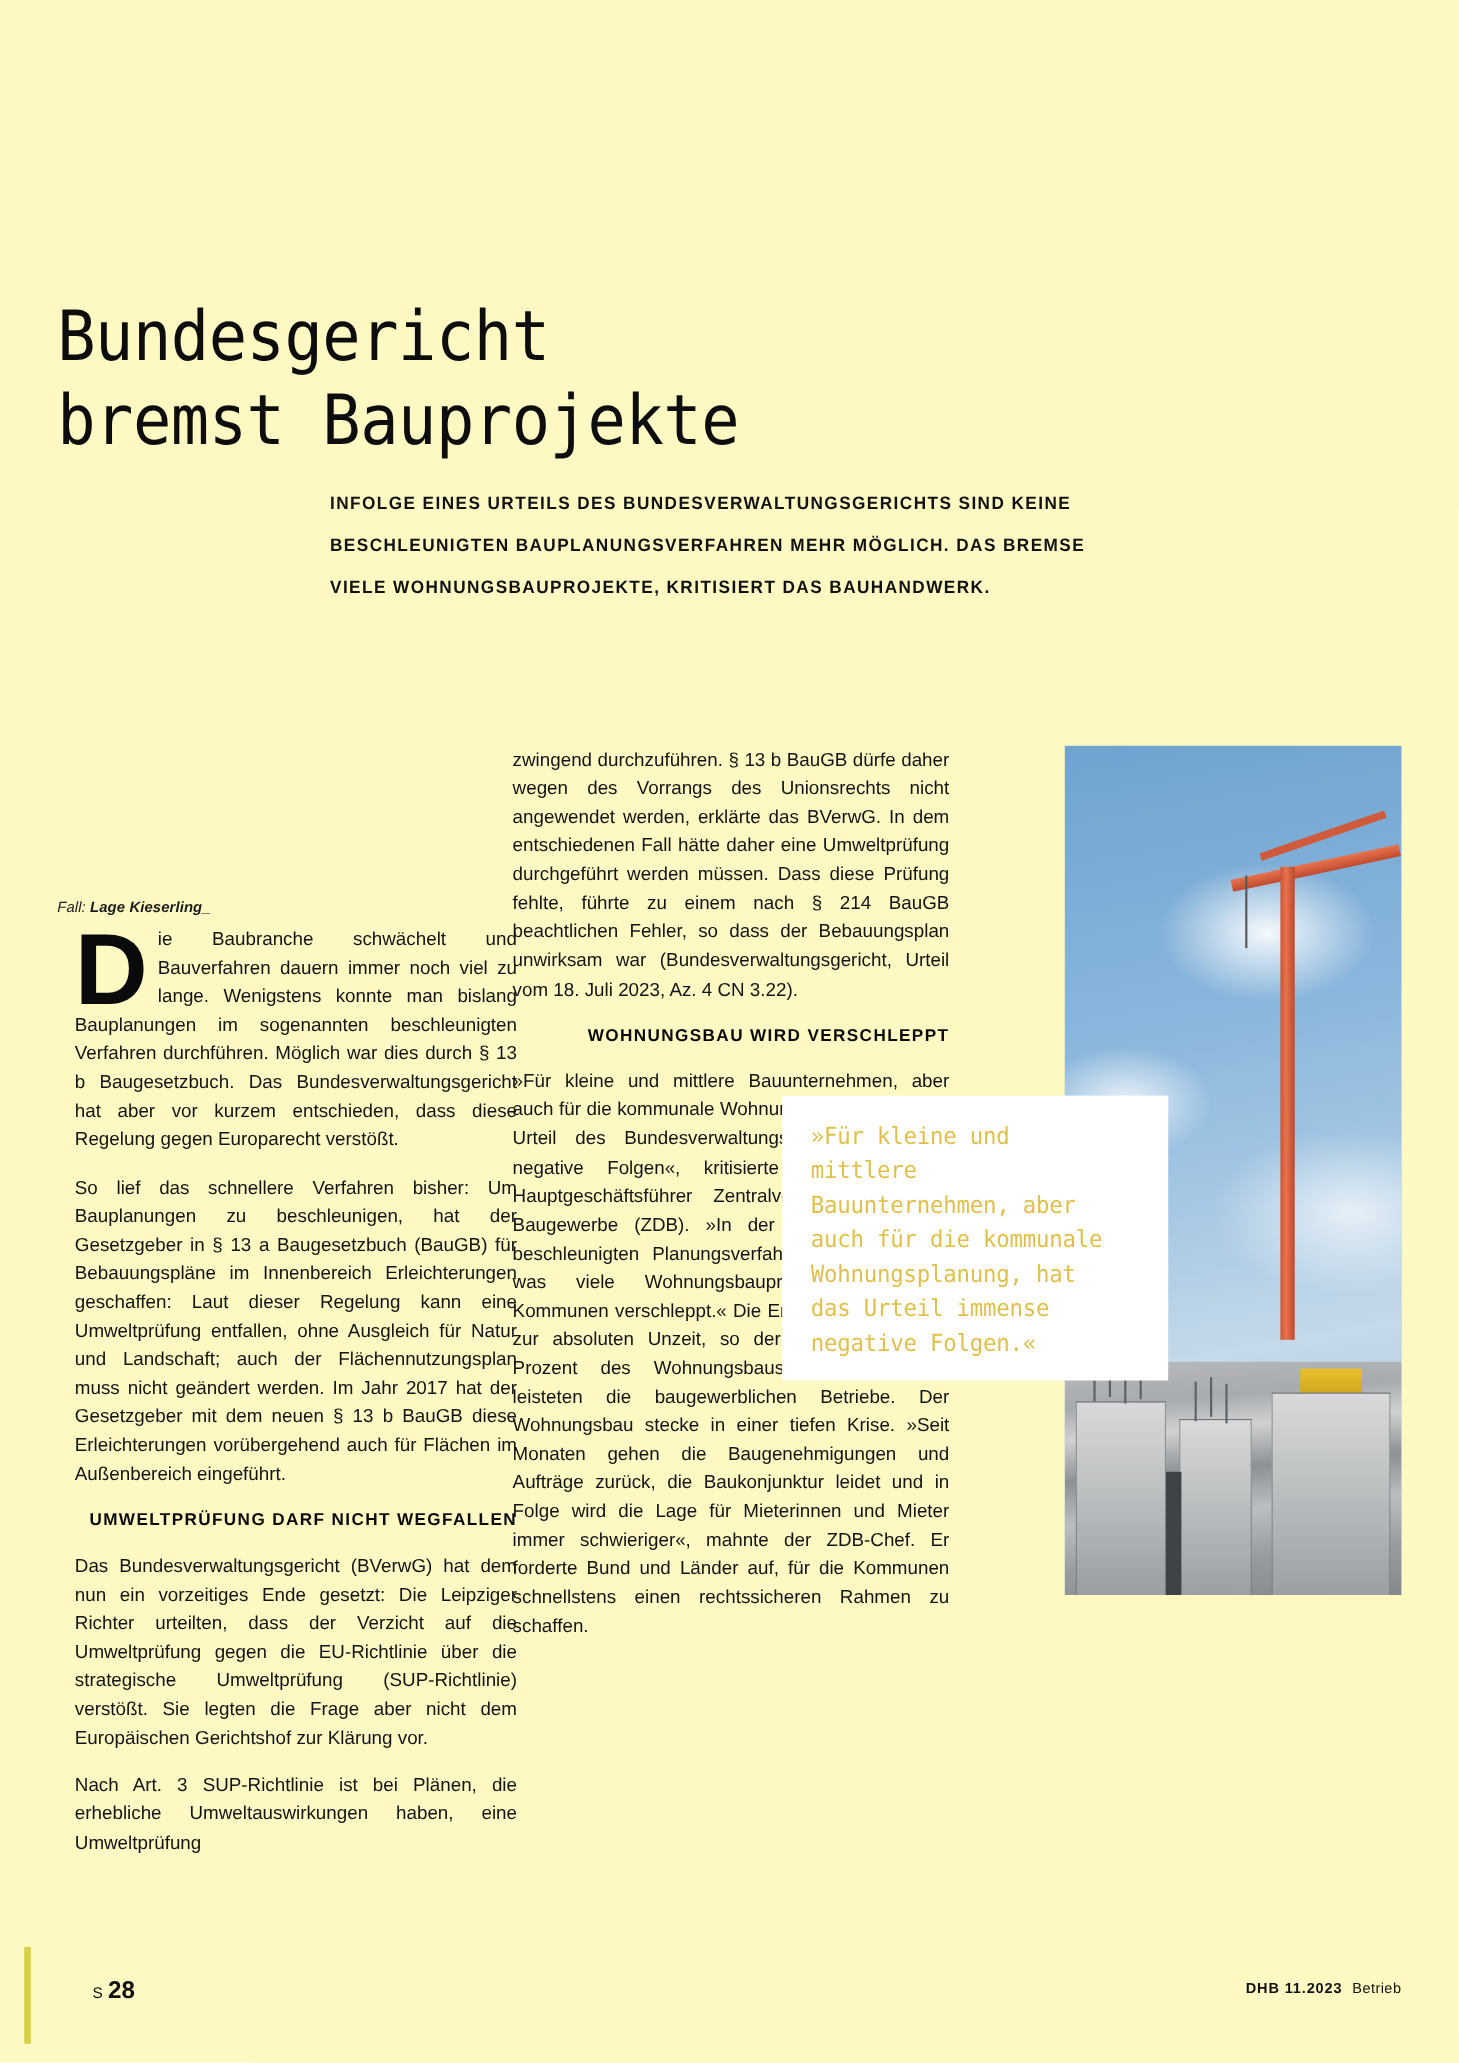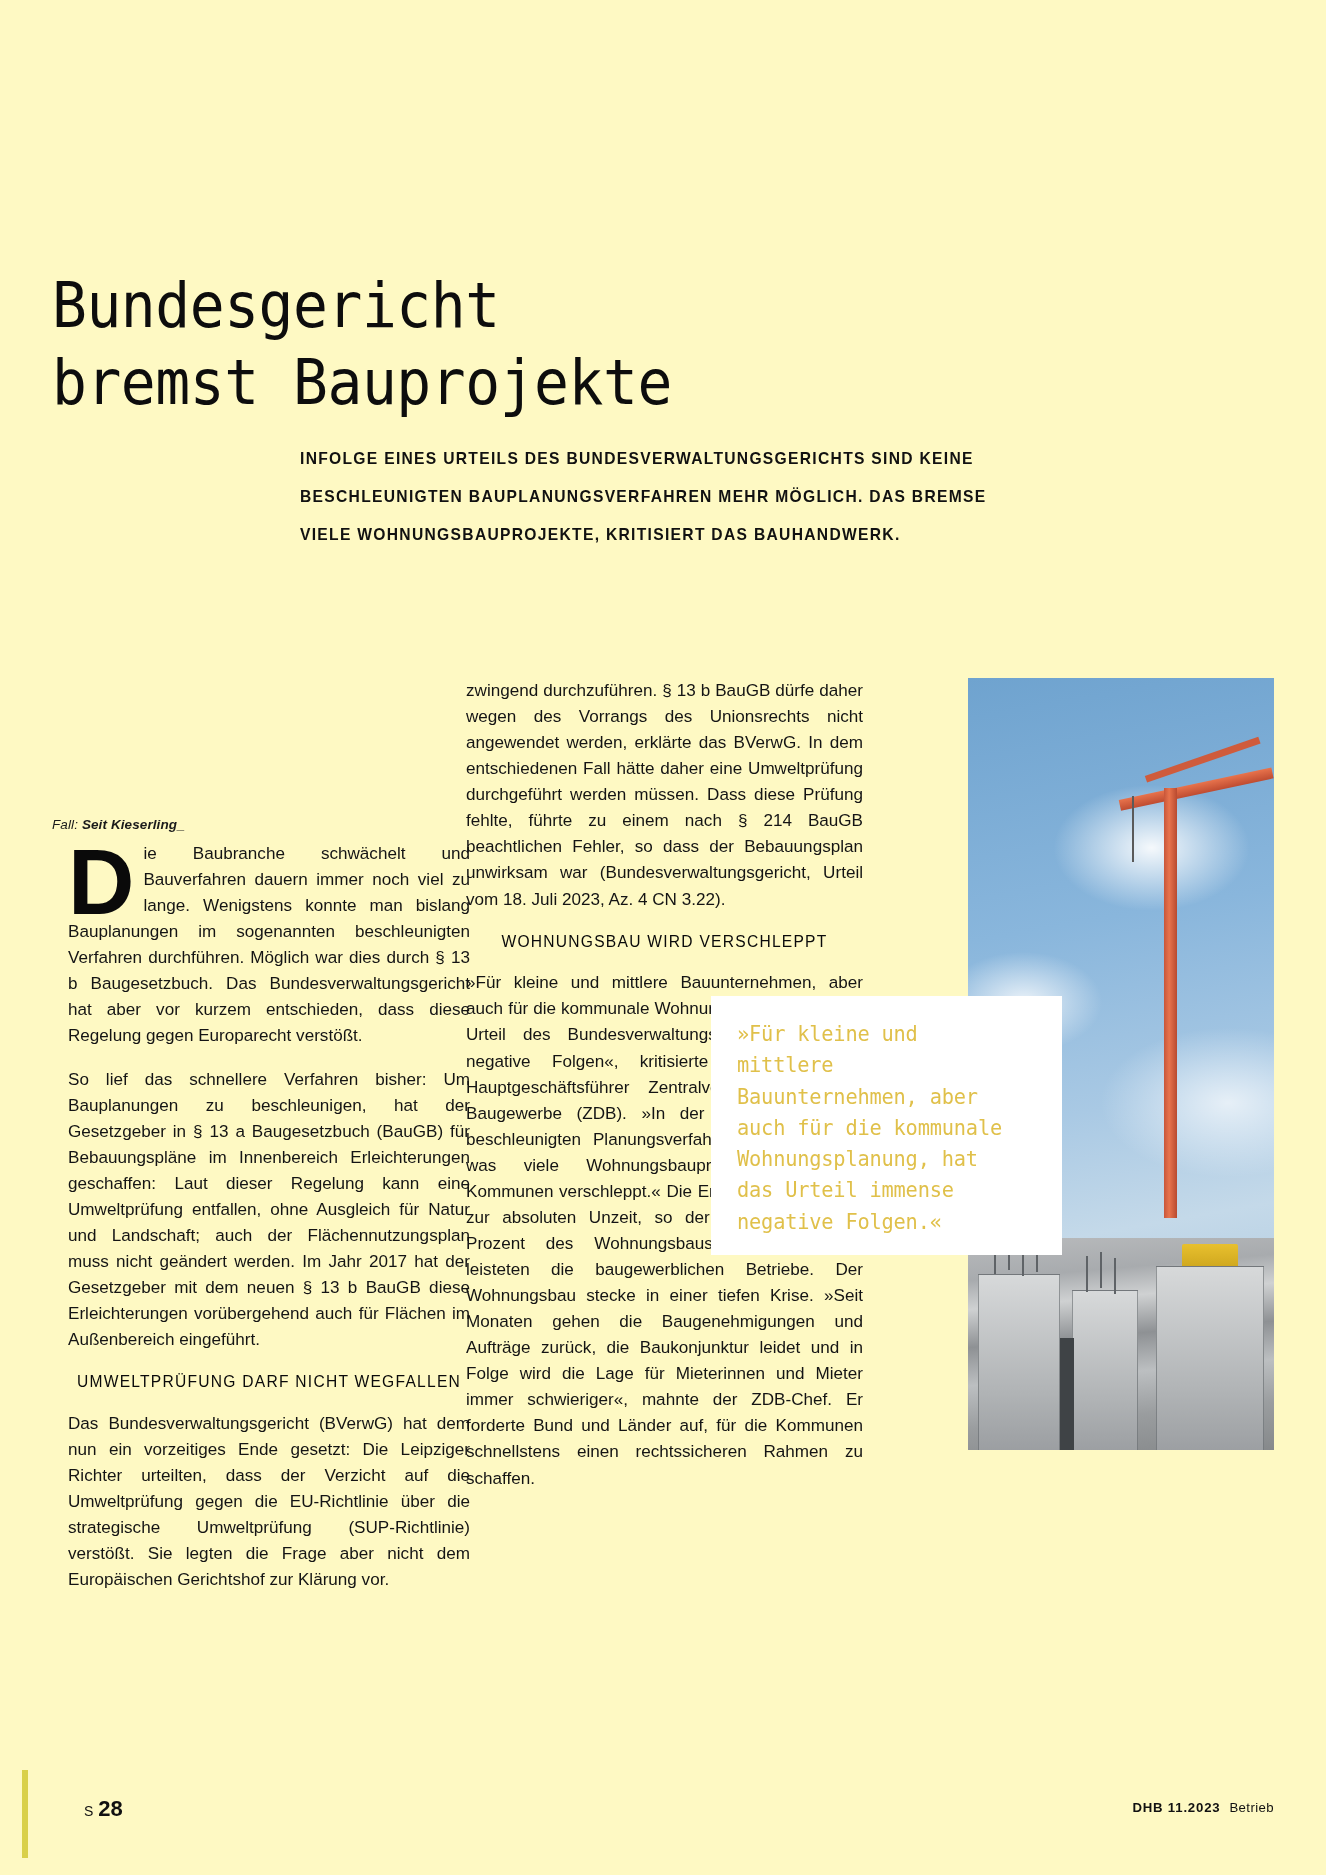--- a/index.html
+++ b/index.html
@@ -81,27 +81,27 @@
     float: left;
     font-family: "Liberation Sans", sans-serif;
     font-weight: 700;
     font-size: 92px;
     line-height: 0.78;
     padding: 6px 9px 0 0;
     color: #0a0a0a;
   }
 
   .subhead {
-    font-weight: 400;
+    font-weight: 700;
     font-size: 15.6px;
     letter-spacing: 1.25px;
     text-transform: uppercase;
     margin: 4px 0 3px 0;
     color: #0a0a0a;
-    text-align: center;
+    text-align: right;
   }
 
   
   .photo {
     position: absolute;
     left: 968px;
     top: 678px;
     width: 306px;
     height: 772px;
     overflow: hidden;
@@ -217,28 +217,29 @@
 
 <div class="page">
 
   <h1 class="headline">Bundesgericht
 bremst Bauprojekte</h1>
 
   <div class="standfirst">Infolge eines Urteils des Bundesverwaltungsgerichts sind keine beschleunigten Bauplanungsverfahren mehr möglich. Das bremse viele Wohnungsbauprojekte, kritisiert das Bauhandwerk.</div>
 
   <div class="byline">
     <span>Fall:</span>
-    <b>Seit Kieserling_</b>
+    <b>Lage Kieserling_</b>
   </div>
 
   <div class="col left">
     <p class="dropcap">Die Baubranche schwächelt und Bauverfahren dauern immer noch viel zu lange. Wenigstens konnte man bislang Bauplanungen im sogenannten beschleunigten Verfahren durchführen. Möglich war dies durch § 13 b Baugesetzbuch. Das Bundesverwaltungsgericht hat aber vor kurzem entschieden, dass diese Regelung gegen Europarecht verstößt.</p>
     <p>So lief das schnellere Verfahren bisher: Um Bauplanungen zu beschleunigen, hat der Gesetzgeber in § 13 a Baugesetzbuch (BauGB) für Bebauungspläne im Innenbereich Erleichterungen geschaffen: Laut dieser Regelung kann eine Umweltprüfung entfallen, ohne Ausgleich für Natur und Landschaft; auch der Flächennutzungsplan muss nicht geändert werden. Im Jahr 2017 hat der Gesetzgeber mit dem neuen § 13 b BauGB diese Erleichterungen vorübergehend auch für Flächen im Außenbereich eingeführt.</p>
     <p class="subhead">Umweltprüfung darf nicht wegfallen</p>
     <p>Das Bundesverwaltungsgericht (BVerwG) hat dem nun ein vorzeitiges Ende gesetzt: Die Leipziger Richter urteilten, dass der Verzicht auf die Umweltprüfung gegen die EU-Richtlinie über die strategische Umweltprüfung (SUP-Richtlinie) verstößt. Sie legten die Frage aber nicht dem Europäischen Gerichtshof zur Klärung vor.</p>
+    <p>Nach Art. 3 SUP-Richtlinie ist bei Plänen, die erhebliche Umweltauswirkungen haben, eine Umweltprüfung</p>
   </div>
 
   <div class="col right">
     <p>zwingend durchzuführen. § 13 b BauGB dürfe daher wegen des Vorrangs des Unionsrechts nicht angewendet werden, erklärte das BVerwG. In dem entschiedenen Fall hätte daher eine Umweltprüfung durchgeführt werden müssen. Dass diese Prüfung fehlte, führte zu einem nach § 214 BauGB beachtlichen Fehler, so dass der Bebauungsplan unwirksam war (Bundesverwaltungsgericht, Urteil vom 18. Juli 2023, Az. 4 CN 3.22).</p>
     <p class="subhead">Wohnungsbau wird verschleppt</p>
     <p>»Für kleine und mittlere Bauunternehmen, aber auch für die kommunale Wohnungsplanung, hat das Urteil des Bundesverwaltungsgerichts immense negative Folgen«, kritisierte Felix Pakleppa, Hauptgeschäftsführer Zentralverband Deutsches Baugewerbe (ZDB). »In der Folge sind keine beschleunigten Planungsverfahren mehr möglich, was viele Wohnungsbauprojekte bei den Kommunen verschleppt.« Die Entscheidung komme zur absoluten Unzeit, so der Verbandschef. 80 Prozent des Wohnungsbaus in Deutschland leisteten die baugewerblichen Betriebe. Der Wohnungsbau stecke in einer tiefen Krise. »Seit Monaten gehen die Baugenehmigungen und Aufträge zurück, die Baukonjunktur leidet und in Folge wird die Lage für Mieterinnen und Mieter immer schwieriger«, mahnte der ZDB-Chef. Er forderte Bund und Länder auf, für die Kommunen schnellstens einen rechtssicheren Rahmen zu schaffen.</p>
   </div>
 
   <div class="photo">
     <div class="sky"></div>

